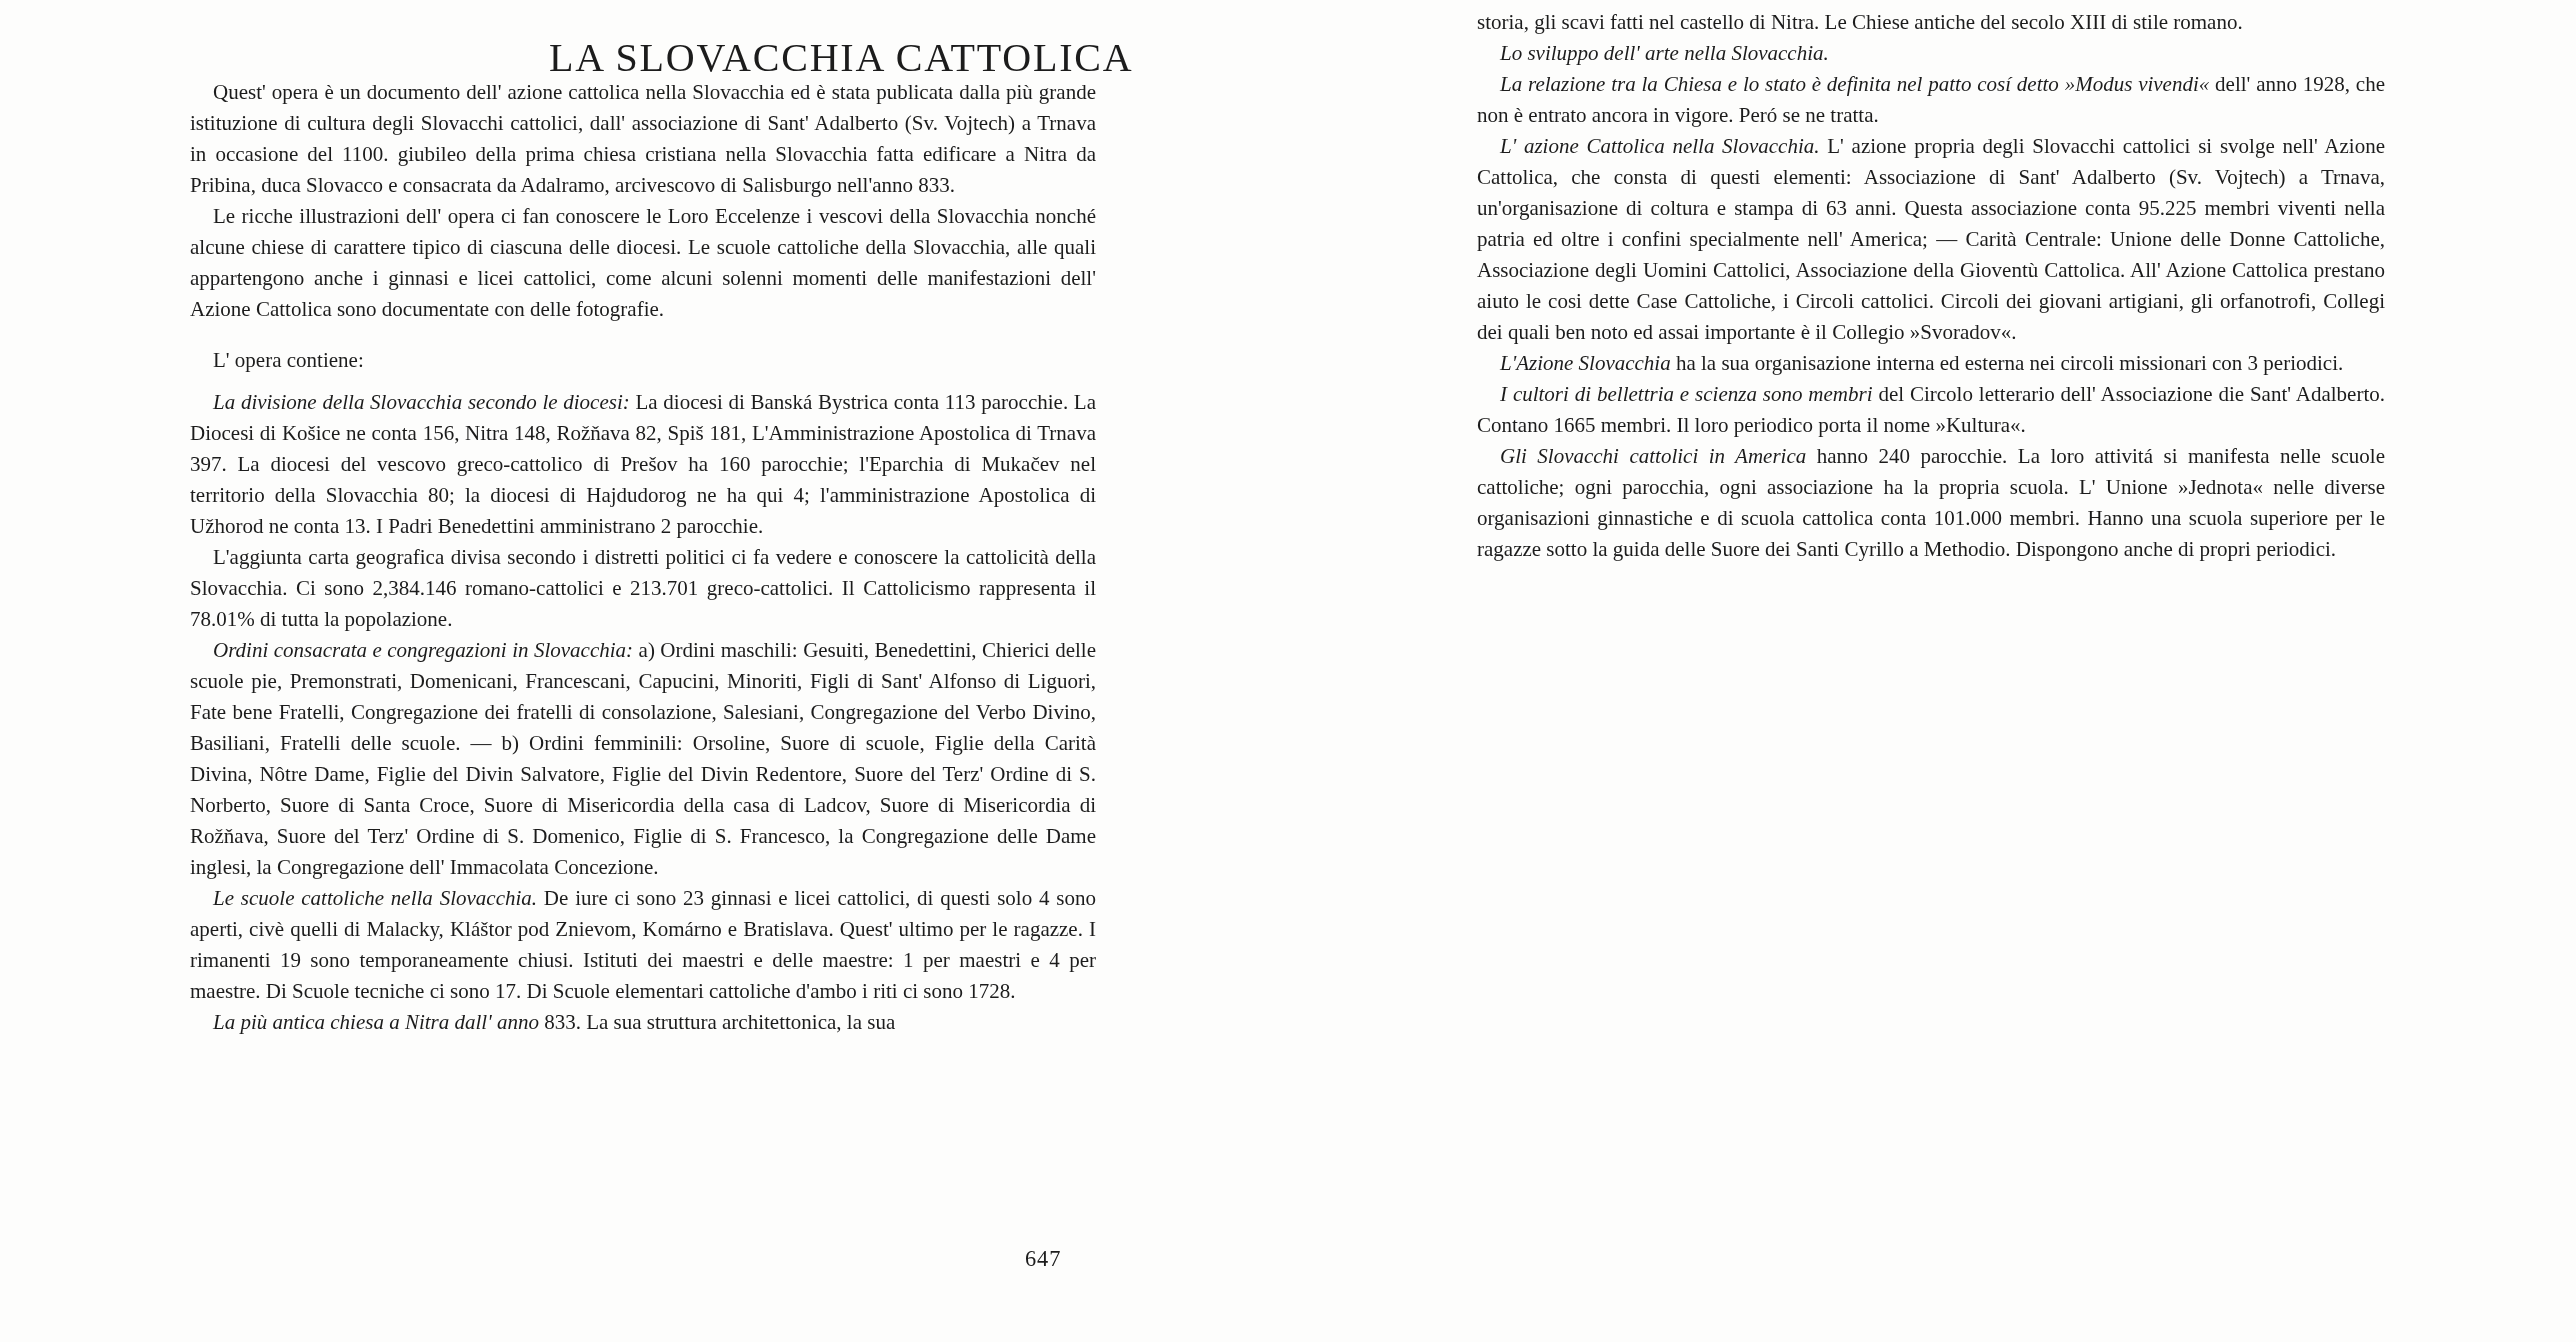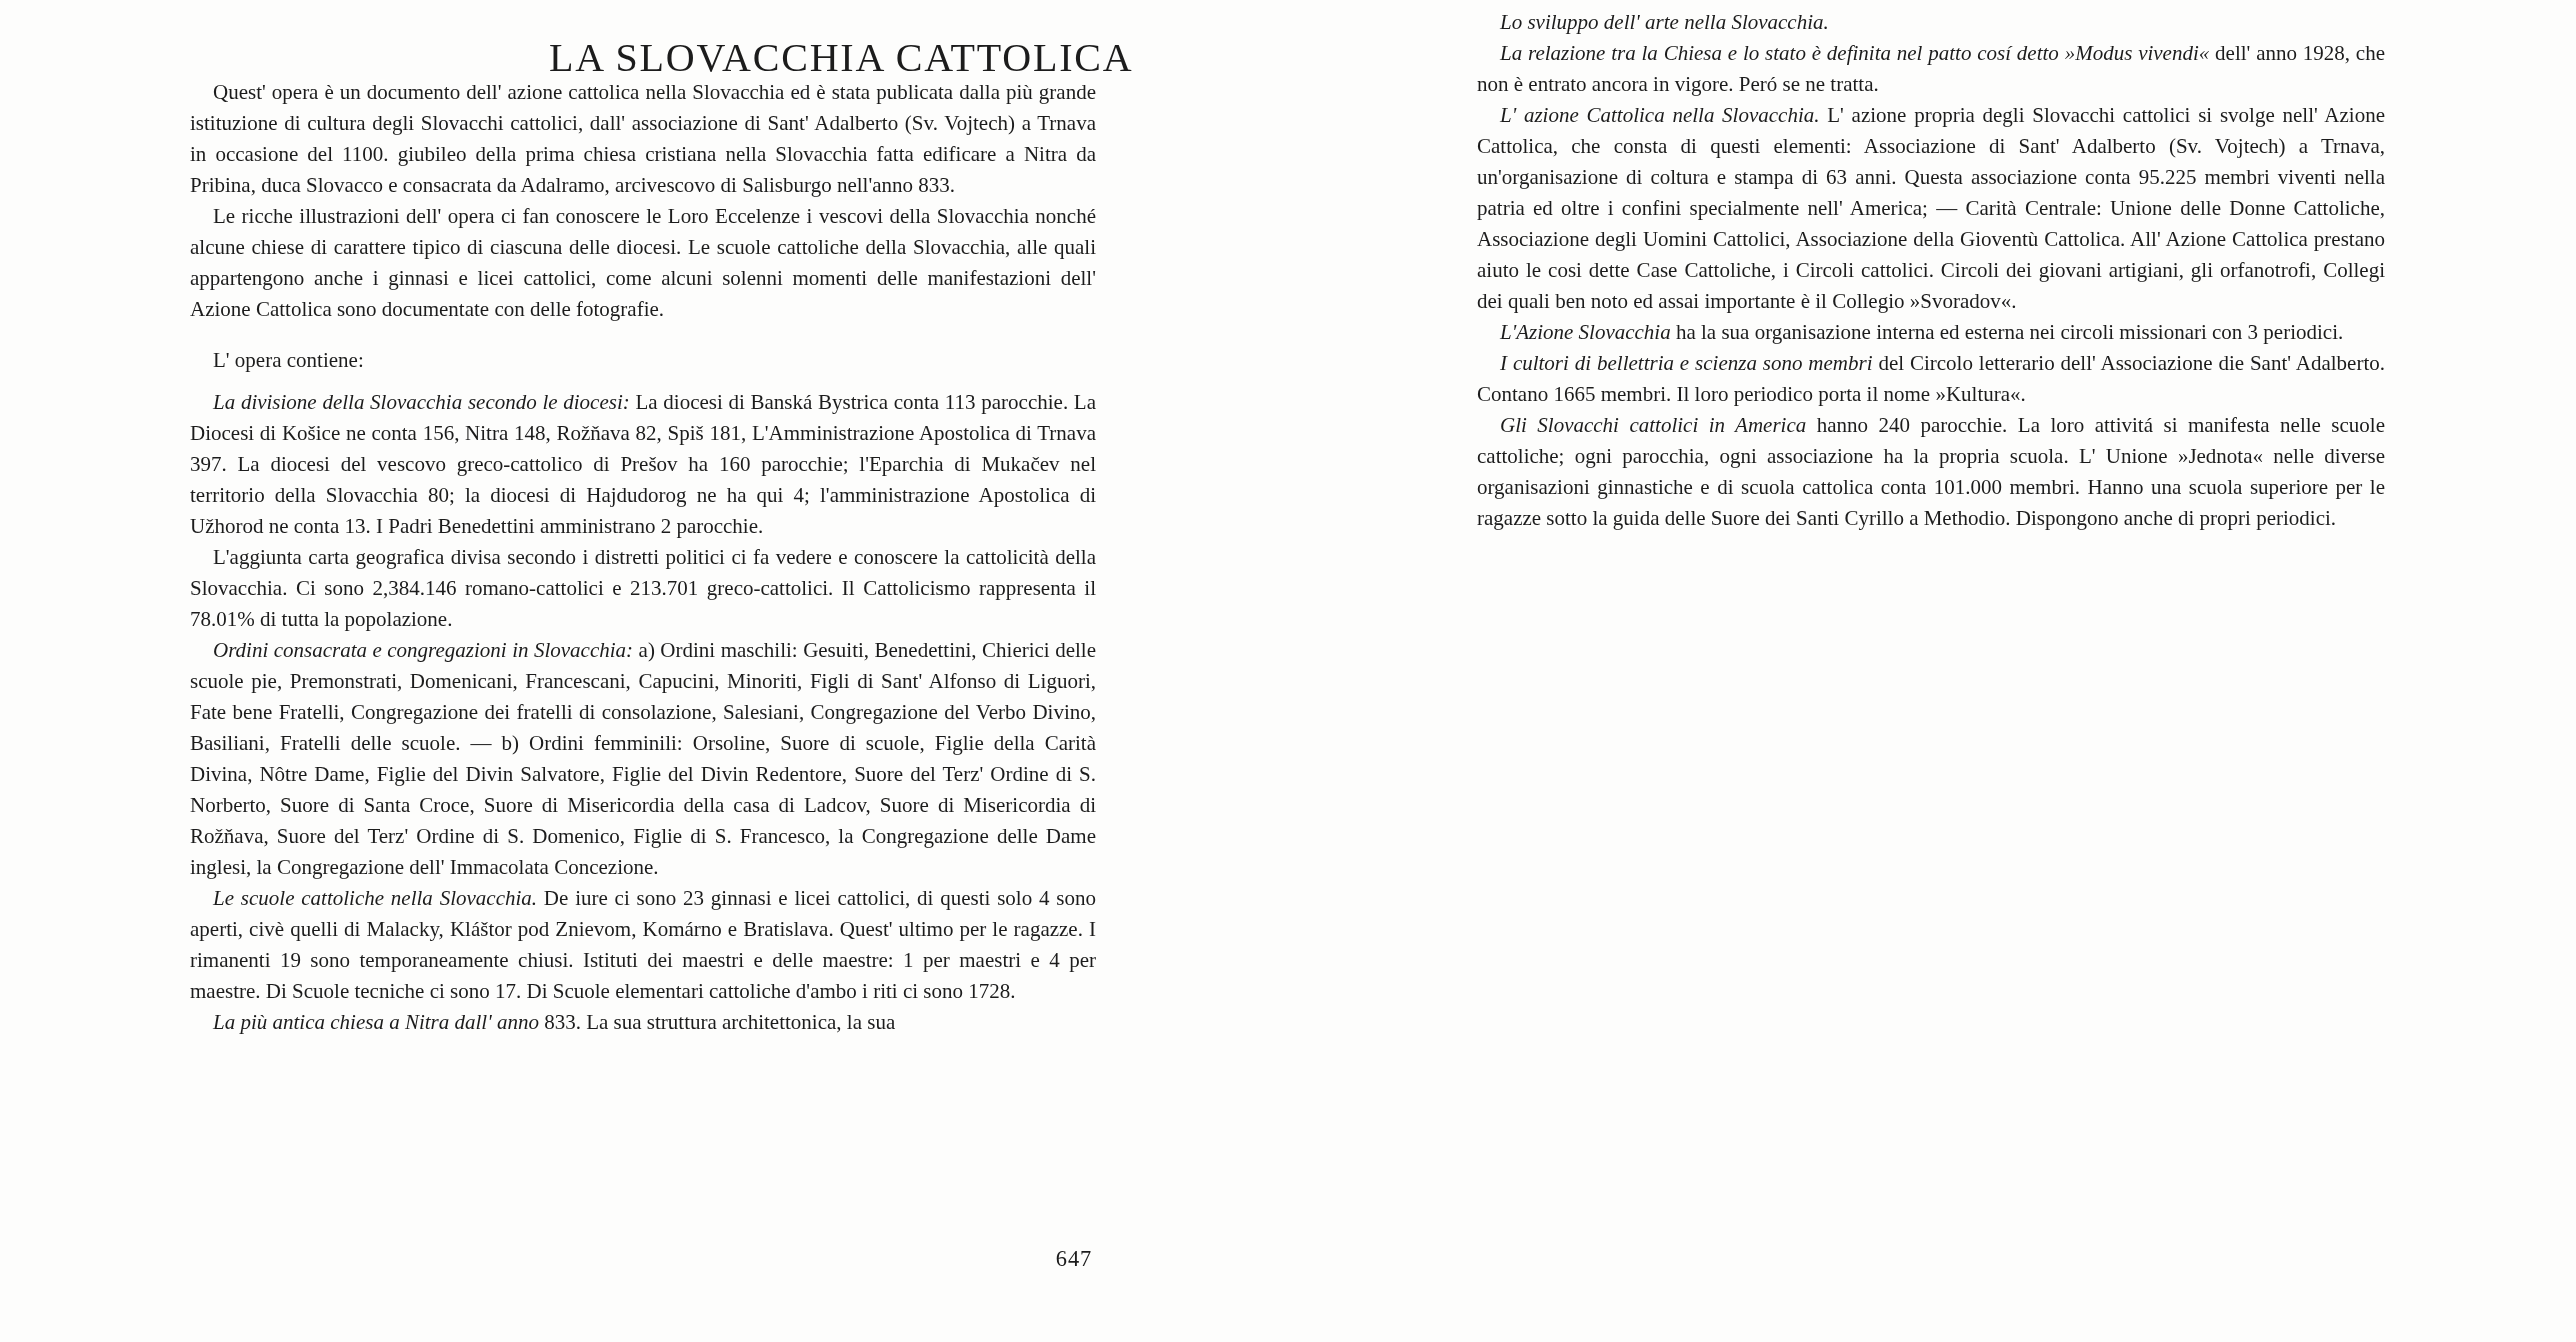--- a/index.html
+++ b/index.html
@@ -32,21 +32,20 @@
     text-align: justify;
     text-indent: 23px;
   }
   .para.no-indent { text-indent: 0; }
   .para.spaced { margin-top: 19.7px; margin-bottom: 11px; text-align: left; }
   .para.last { text-align: left; }
   .lead { font-style: italic; margin-top: 34px; }
   .page-number {
     position: absolute;
     left: 1025px; top: 1246px; width: 98px;
-    text-align: center;
     font-size: 22.4px;
     letter-spacing: 0.9px;
   }
 </style>
 </head>
 <body>
 
 <h1 class="page-title">LA SLOVACCHIA CATTOLICA</h1>
 
 <div class="column column-left">
@@ -74,20 +73,23 @@
     <span class="lead">Le scuole cattoliche nella Slovacchia.</span>
     <span>De iure ci sono 23 ginnasi e licei cattolici, di questi solo 4 sono aperti, civè quelli di Malacky, Kláštor pod Znievom, Komárno e Bratislava. Quest' ultimo per le ragazze. I rimanenti 19 sono temporaneamente chiusi. Istituti dei maestri e delle maestre: 1 per maestri e 4 per maestre. Di Scuole tecniche ci sono 17. Di Scuole elementari cattoliche d'ambo i riti ci sono 1728.</span>
   </p>
   <p class="para last">
     <span class="lead">La più antica chiesa a Nitra dall' anno</span>
     <span>833. La sua struttura architettonica, la sua</span>
   </p>
 </div>
 
 <div class="column column-right">
+  <p class="para no-indent">
+    <span>storia, gli scavi fatti nel castello di Nitra. Le Chiese antiche del secolo XIII di stile romano.</span>
+  </p>
   <p class="para">
     <span class="lead">Lo sviluppo dell' arte nella Slovacchia.</span>
   </p>
   <p class="para">
     <span class="lead">La relazione tra la Chiesa e lo stato è definita nel patto cosí detto »Modus vivendi«</span>
     <span>dell' anno 1928, che non è entrato ancora in vigore. Peró se ne tratta.</span>
   </p>
   <p class="para">
     <span class="lead">L' azione Cattolica nella Slovacchia.</span>
     <span>L' azione propria degli Slovacchi cattolici si svolge nell' Azione Cattolica, che consta di questi elementi: Associazione di Sant' Adalberto (Sv. Vojtech) a Trnava, un'organisazione di coltura e stampa di 63 anni. Questa associazione conta 95.225 membri viventi nella patria ed oltre i confini specialmente nell' America; — Carità Centrale: Unione delle Donne Cattoliche, Associazione degli Uomini Cattolici, Associazione della Gioventù Cattolica. All' Azione Cattolica prestano aiuto le cosi dette Case Cattoliche, i Circoli cattolici. Circoli dei giovani artigiani, gli orfanotrofi, Collegi dei quali ben noto ed assai importante è il Collegio »Svoradov«.</span>

